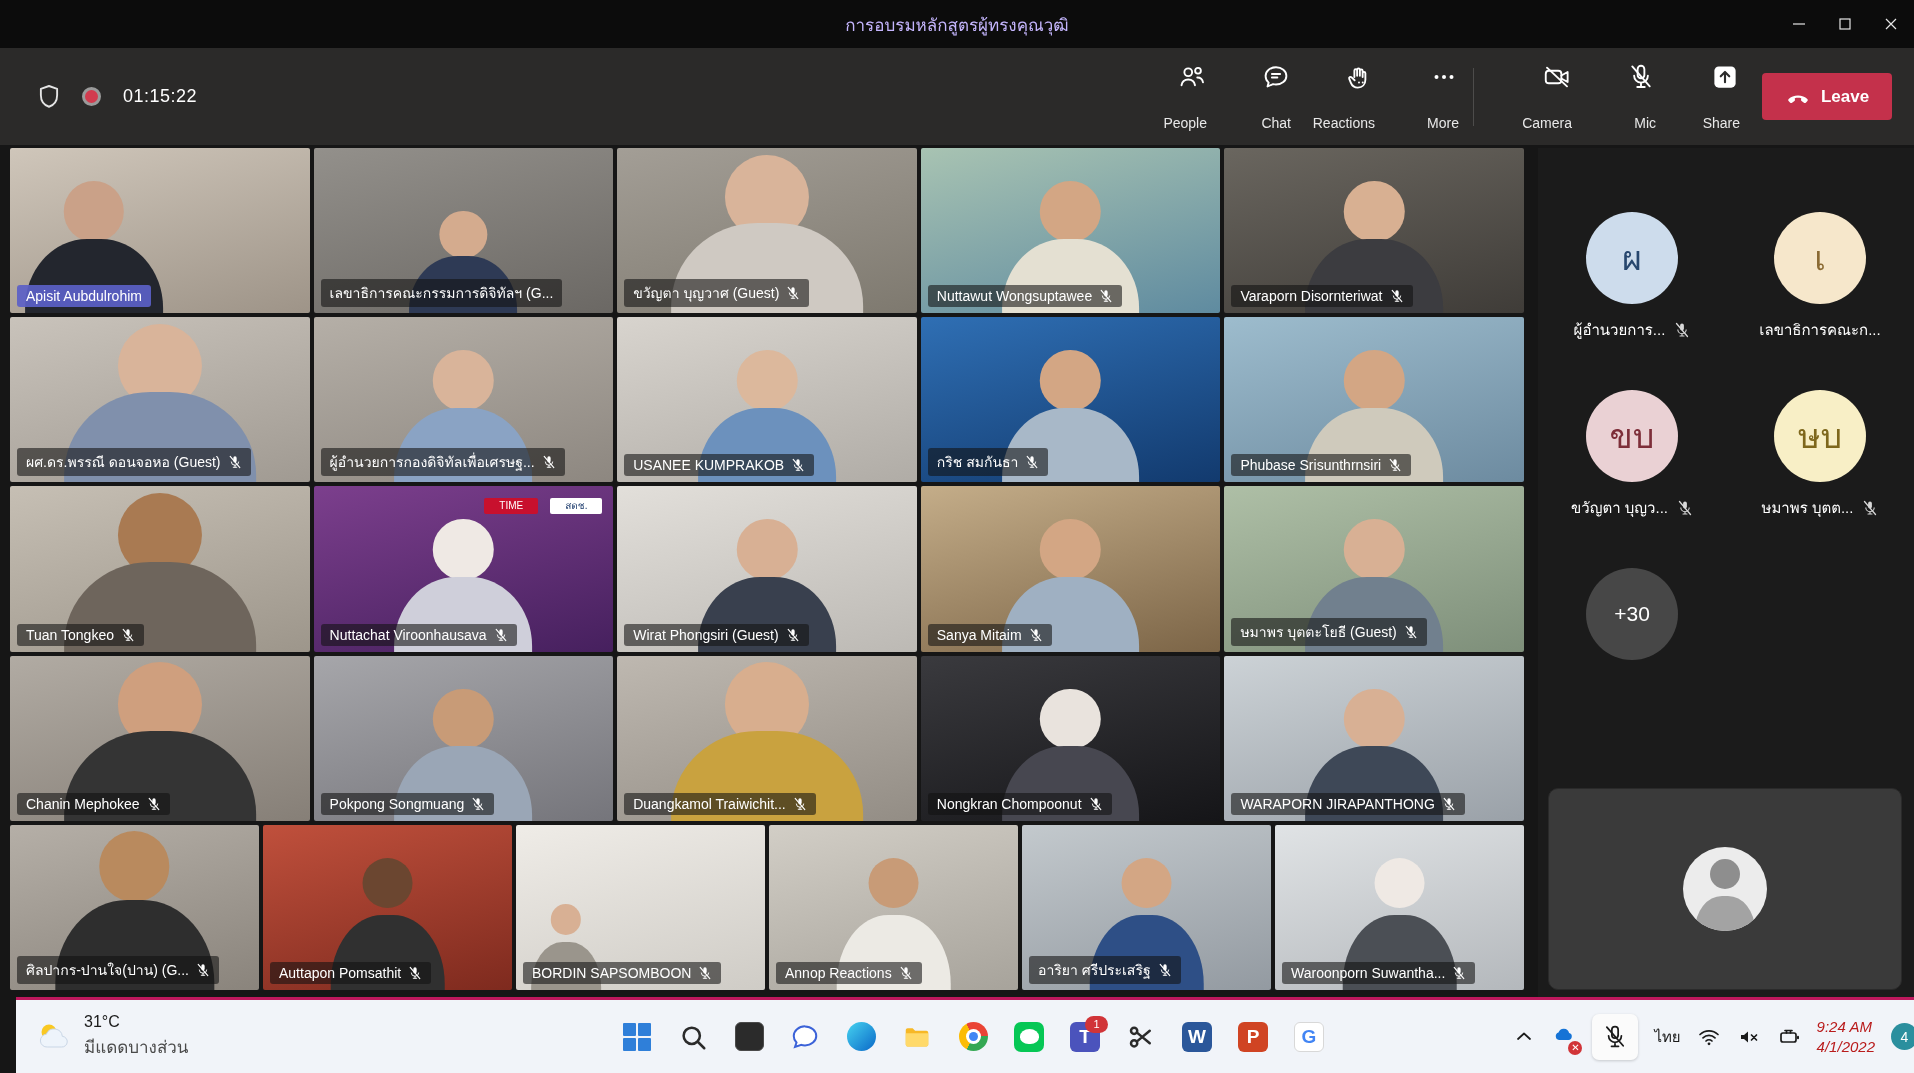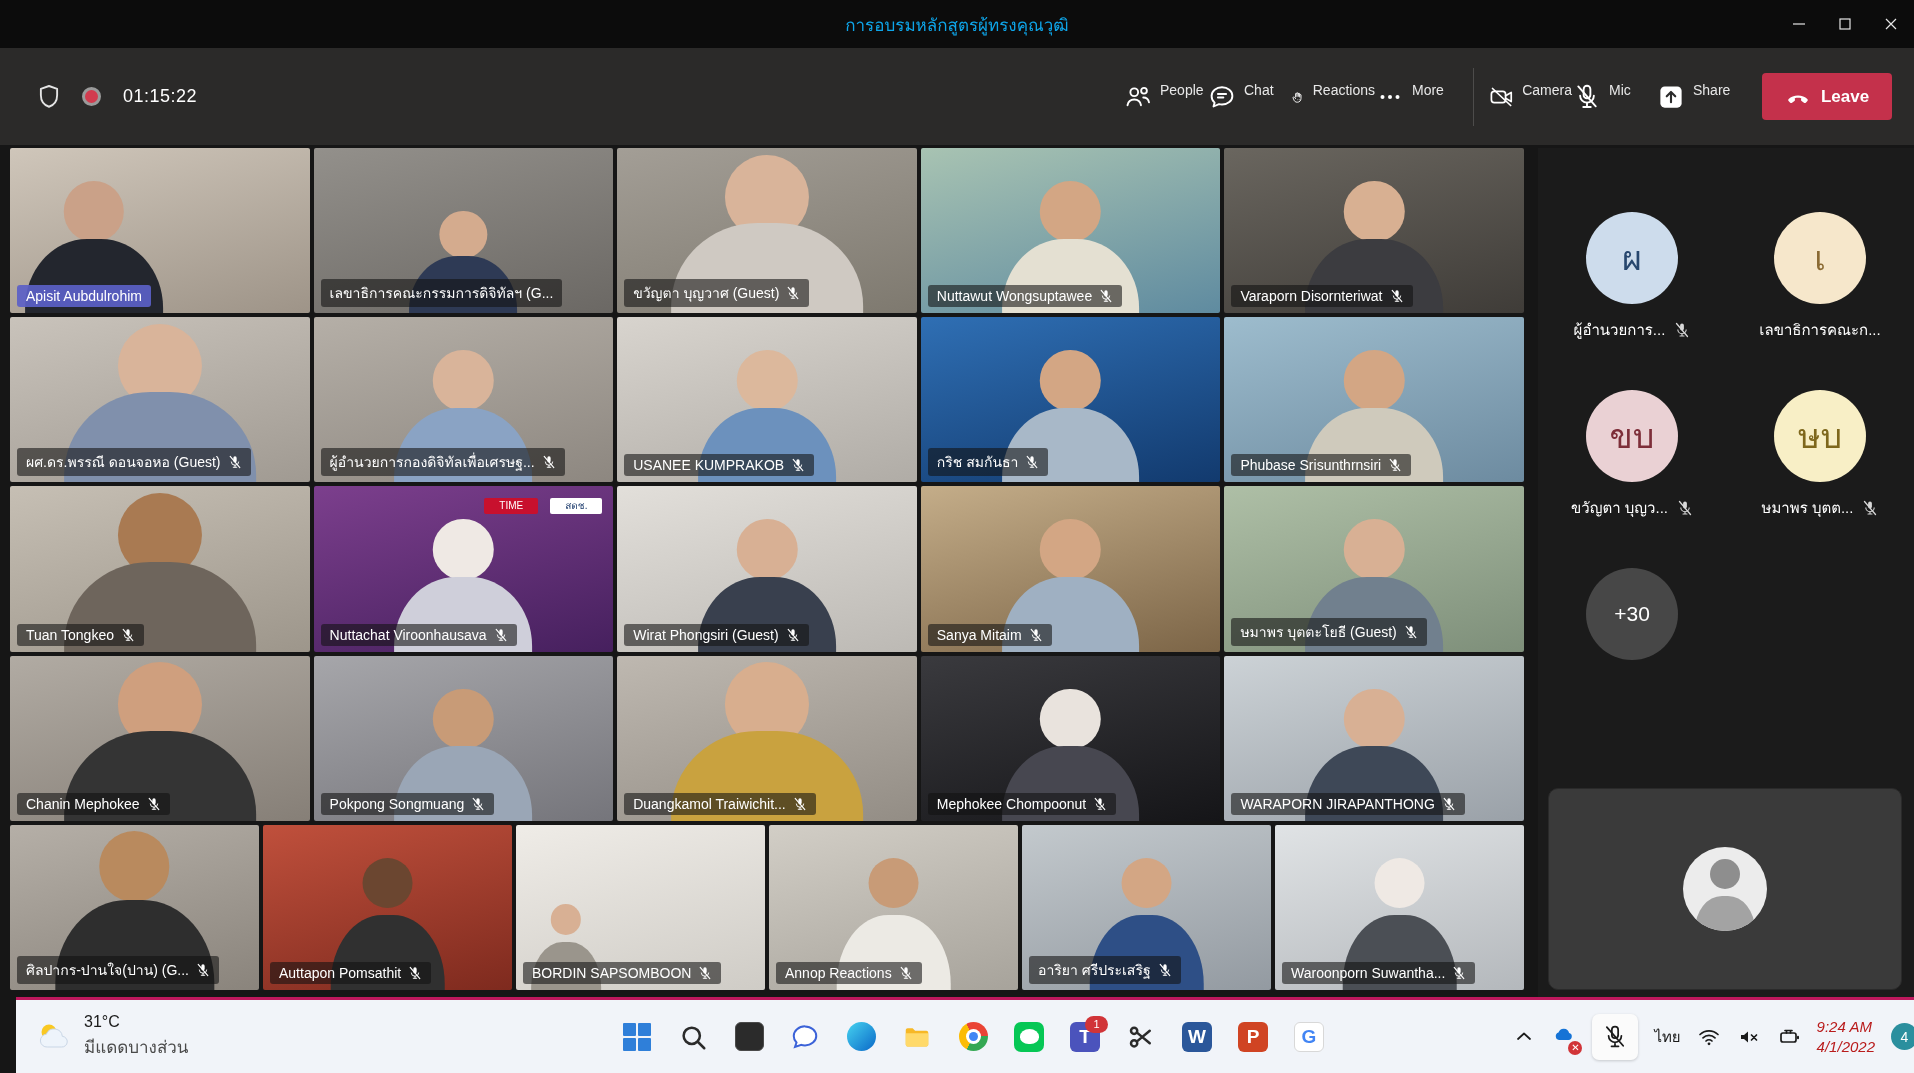--- a/index.html
+++ b/index.html
@@ -1,33 +1,33 @@
 <!DOCTYPE html>
 <html><head>
 <meta charset="utf-8">
 <style>
   html,body{margin:0;padding:0;background:#000;}
   body{width:1914px;height:1073px;overflow:hidden;font-family:"Liberation Sans","DejaVu Sans",sans-serif;}
   .screen{position:relative;width:1914px;height:1073px;background:#161616;}
 
   
   .titlebar{position:absolute;left:0;top:0;width:100%;height:48px;background:#0c0c0c;display:flex;align-items:center;justify-content:center;}
-  .titlebar .title{color:#0ea5e9;font-size:17px;}
+  .titlebar .title{color:#c4b5fd;font-size:17px;}
   .win-controls{position:absolute;right:0;top:0;height:48px;display:flex;}
   .win-btn{width:46px;height:48px;display:flex;align-items:center;justify-content:center;color:#e6e6e6;}
   .win-btn svg{width:14px;height:14px;}
 
   
   .toolbar{position:absolute;left:0;top:48px;width:100%;height:97px;background:#2b2a29;display:flex;align-items:center;}
   .toolbar-left{display:flex;align-items:center;gap:18px;margin-left:34px;color:#fff;}
   .shield{width:30px;height:30px;color:#e4e4e4;}
   .rec-dot{width:19px;height:19px;border-radius:50%;background:#d23b4e;border:3px solid #9a9a9a;box-sizing:border-box;}
   .timer{font-size:18px;color:#fff;letter-spacing:.5px;margin-left:4px;}
   .toolbar-right{margin-left:auto;display:flex;align-items:center;margin-right:22px;}
-  .tb-btn{width:84px;display:flex;flex-direction:row;align-items:flex-start;gap:7px;color:#fff;cursor:pointer;}
+  .tb-btn{width:84px;display:flex;flex-direction:column;align-items:flex-end;gap:23px;color:#fff;cursor:pointer;}
   .tb-btn svg{width:30px;height:30px;color:#fff;}
   .tb-btn .tb-label{font-size:14px;color:#e8e8e8;}
   .tb-divider{width:1px;height:58px;background:#4d4c4b;margin:0 14px;}
   .leave-btn{margin-left:22px;width:130px;height:47px;border-radius:4px;display:flex;align-items:center;justify-content:center;gap:10px;color:#fff;font-size:17px;cursor:pointer;}
   .leave-btn svg{width:26px;height:26px;}
   .st{fill:none;stroke:currentColor;stroke-width:1.5;stroke-linecap:round;stroke-linejoin:round;}
 
   
   .grid{position:absolute;left:10px;top:148px;width:1514px;height:842px;display:flex;flex-direction:column;gap:4px;}
   .grid-row{flex:1;display:flex;gap:4px;}
@@ -461,21 +461,21 @@
               <path d="M2.5 1.5l11 13" stroke="currentColor" stroke-width="1.3" stroke-linecap="round"></path>
             </svg>
           </div>
         </div>
         <div class="tile" style="background: linear-gradient(165deg, rgb(58, 58, 62), rgb(21, 21, 24));">
           <div class="person center">
             <div class="head" style="background:#e9e3dd"></div>
             <div class="body" style="background:#474750"></div>
           </div>
           <div class="name-tag">
-            <span>Mephokee Chompoonut</span>
+            <span>Nongkran Chompoonut</span>
             <svg viewBox="0 0 16 16">
               <rect x="6.1" y="1.5" width="3.8" height="7" rx="1.9" fill="currentColor"></rect>
               <path d="M3.8 7.5a4.2 4.2 0 0 0 8.4 0" fill="none" stroke="currentColor" stroke-width="1.1"></path>
               <path d="M8 11.7v2.3M6 14h4" stroke="currentColor" stroke-width="1.1" stroke-linecap="round"></path>
               <path d="M2.5 1.5l11 13" stroke="currentColor" stroke-width="1.3" stroke-linecap="round"></path>
             </svg>
           </div>
         </div>
         <div class="tile" style="background: linear-gradient(165deg, rgb(204, 210, 214), rgb(154, 161, 168));">
           <div class="person center">

